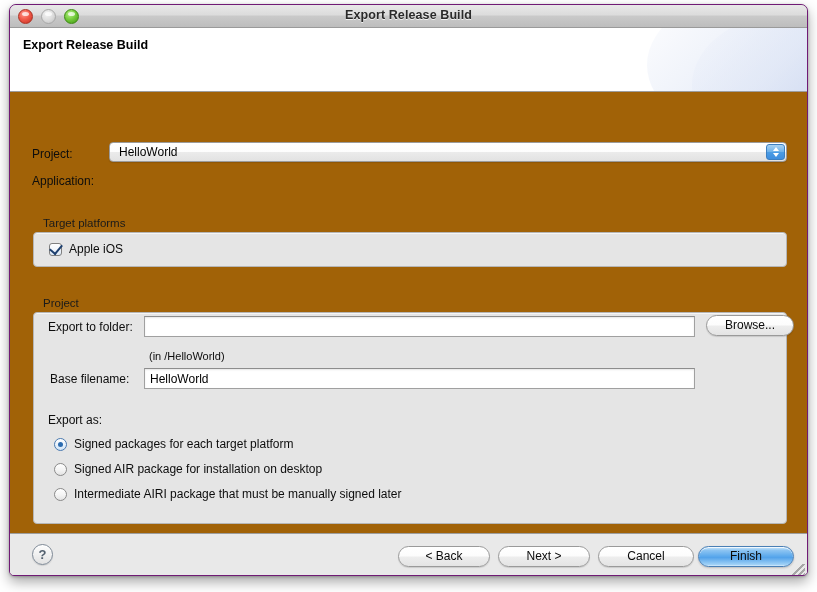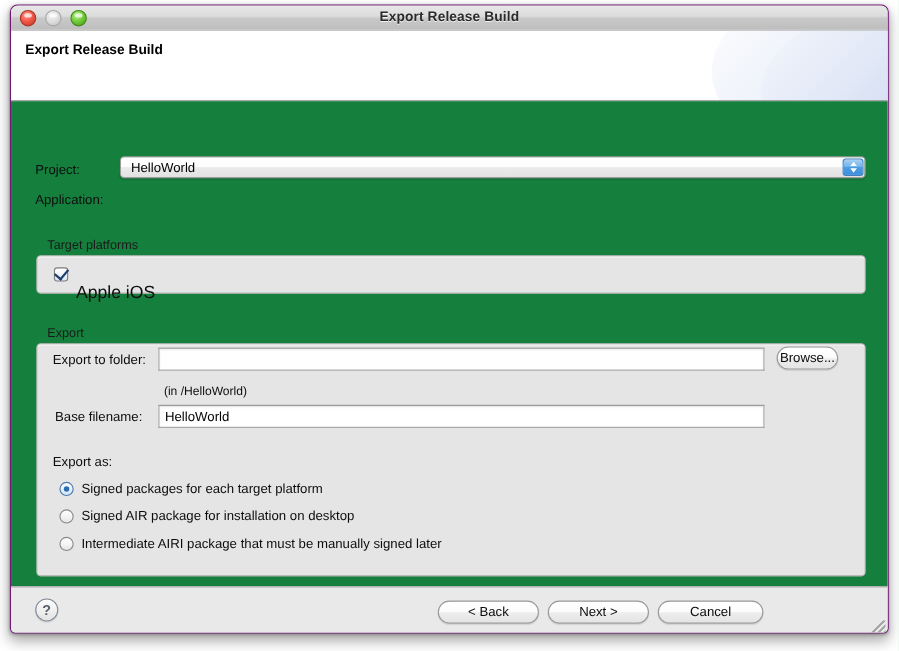--- a/index.html
+++ b/index.html
@@ -124,21 +124,21 @@
     left: 23px;
     top: 31px;
     font-size: 12px;
     color: #1d1d1d;
   }
 
   
   .body-area {
     position: relative;
     height: 441px;
-    background: #15803d;
+    background: #a16207;
   }
 
   .row-label {
     position: absolute;
     font-size: 12px;
     color: #0d0d0d;
     white-space: nowrap;
   }
 
   
@@ -215,23 +215,22 @@
   .checkbox .tick {
     position: absolute;
     left: 2px; top: -2px;
     width: 6px; height: 10px;
     border-right: 2px solid #1d3f6e;
     border-bottom: 2px solid #1d3f6e;
     transform: rotate(40deg);
   }
   .cb-label {
     position: absolute;
-    font-size: 16px;
+    font-size: 12px;
     color: #0d0d0d;
-    margin-top: 16px;
   }
 
   
   .textfield {
     position: absolute;
     height: 21px;
     background: #ffffff;
     border: 1px solid #a0a0a0;
     border-top-color: #8d8d8d;
     box-sizing: border-box;
@@ -366,28 +365,28 @@
 
       <div class="row-label" style="left:22px; top:82px;">Application:</div>
 
       <div class="group-title" style="left:33px; top:125px;text-align:right;">Target platforms</div>
       <div class="group" style="left:23px; top:140px; width:754px; height:35px;"></div>
       <div class="checkbox" style="left:39px; top:151px;">
         <span class="tick"></span>
       </div>
       <div class="cb-label" style="left:59px; top:150px;">Apple iOS</div>
 
-      <div class="group-title" style="left:33px; top:205px;">Export</div>
+      <div class="group-title" style="left:33px; top:205px;">Project</div>
       <div class="group" style="left:23px; top:220px; width:754px; height:212px;"></div>
 
       <div class="row-label" style="left:38px; top:228px;">Export to folder:</div>
       <div class="textfield" style="left:134px; top:224px; width:551px;">
         <div class="val"></div>
       </div>
-      <div class="pushbtn" style="left:696px; top:223px; width:56px;">Browse...</div>
+      <div class="pushbtn" style="left:696px; top:223px; width:88px;">Browse...</div>
 
       <div class="row-label" style="left:139px; top:258px; font-size:11px;">(in /HelloWorld)</div>
 
       <div class="row-label" style="left:40px; top:280px;">Base filename:</div>
       <div class="textfield" style="left:134px; top:276px; width:551px;">
         <div class="val">HelloWorld</div>
       </div>
 
       <div class="row-label" style="left:38px; top:321px;">Export as:</div>
 
@@ -400,17 +399,18 @@
       <div class="radio" style="left:44px; top:396px;"></div>
       <div class="radio-label" style="left:64px; top:395px;">Intermediate AIRI package that must be manually signed later</div>
 
     </div>
 
     <div class="footer">
       <div class="help-btn">?</div>
       <div class="pushbtn" style="left:388px; top:12px; width:92px;">&lt; Back</div>
       <div class="pushbtn" style="left:488px; top:12px; width:92px;">Next &gt;</div>
       <div class="pushbtn" style="left:588px; top:12px; width:96px;">Cancel</div>
+      <div class="pushbtn default" style="left:688px; top:12px; width:96px;">Finish</div>
       <div class="grip"></div>
     </div>
 
   </div>
 </div>
 
 </body></html>

